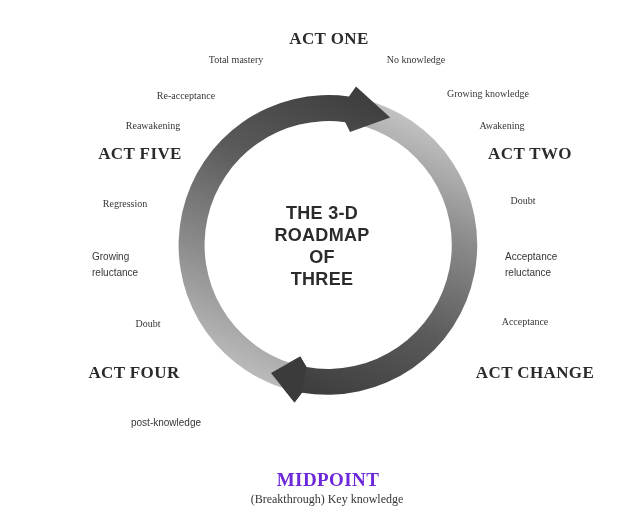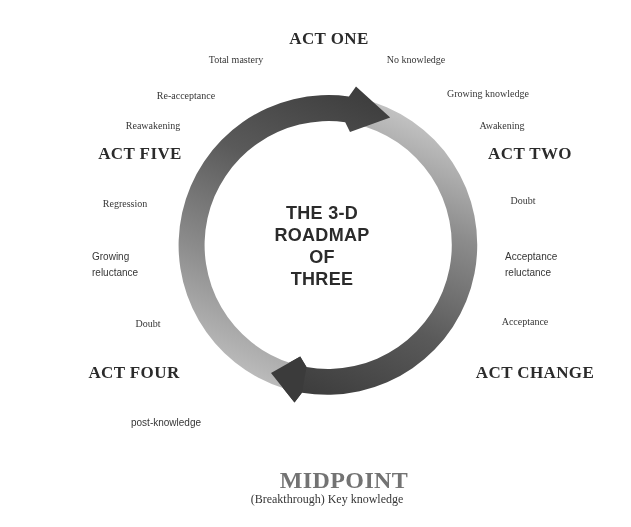--- a/index.html
+++ b/index.html
@@ -10,21 +10,21 @@
   .arrows-svg{position:absolute;left:0;top:0;width:631px;height:527px;}
   .lbl{position:absolute;font-size:10px;line-height:16px;color:#363636;white-space:nowrap;}
   .ctr{transform:translate(-50%,-50%);text-align:right;font-family:Liberation Serif, serif;}
   .act{font-weight:700;font-size:17px;color:#2b2b2b;letter-spacing:.4px;}
   .ml div{white-space:nowrap;}
   .center-title{
     position:absolute;left:322px;top:246px;transform:translate(-50%,-50%);
     text-align:center;font-weight:700;font-size:18px;line-height:22px;
     color:#2b2b2b;letter-spacing:.3px;white-space:nowrap;
   }
-  .mid{font-weight:700;font-size:24px;color:#737373;letter-spacing:.4px;margin-left:16px;}
+  .mid{font-weight:700;font-size:19px;color:#6d28d9;letter-spacing:.4px;}
   .sub{font-size:12px;}
 </style>
 </head>
 <body>
 
 <div class="canvas">
 
   <svg class="arrows-svg" viewBox="0 0 631 527">
     <defs>
       <linearGradient id="gradLeft" gradientUnits="userSpaceOnUse" x1="250" y1="390" x2="390" y2="95">

